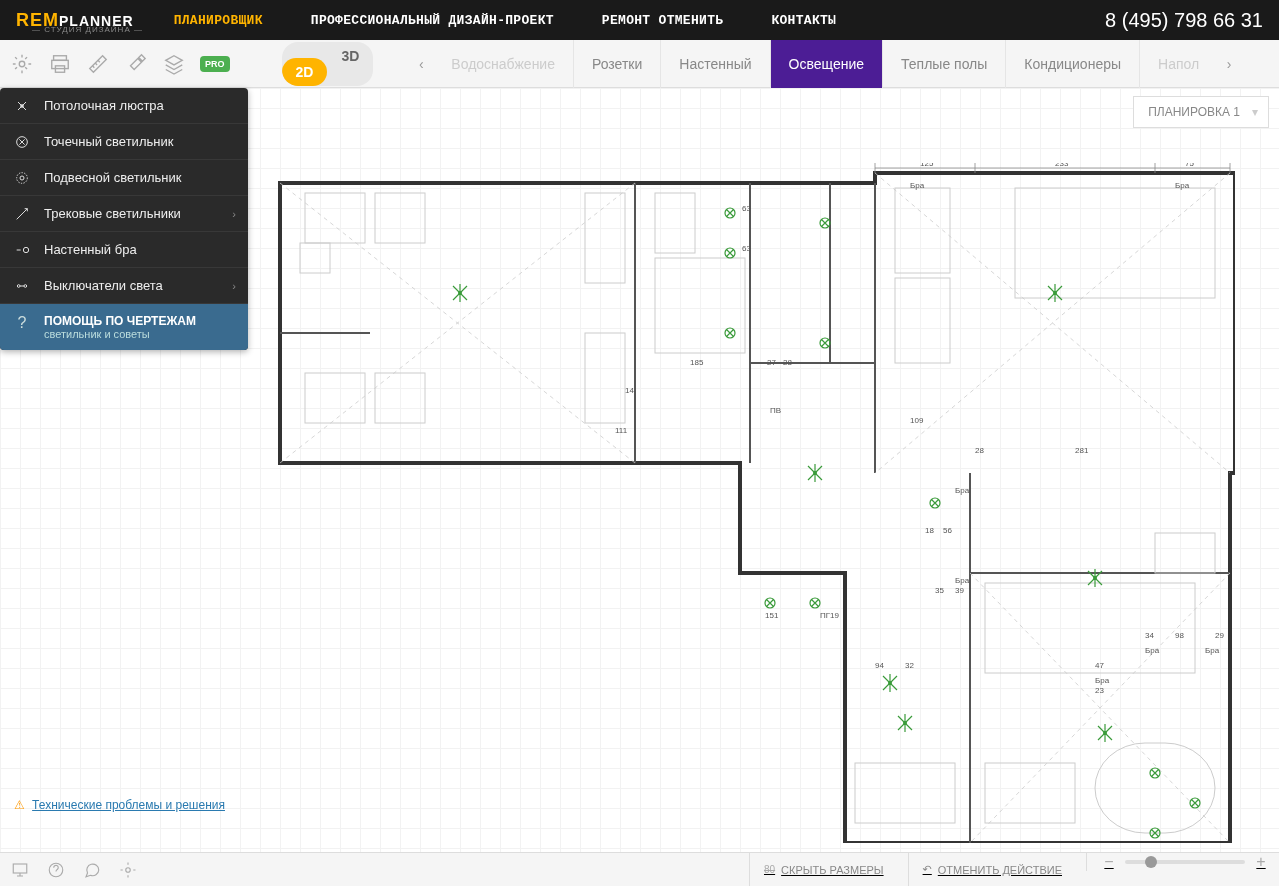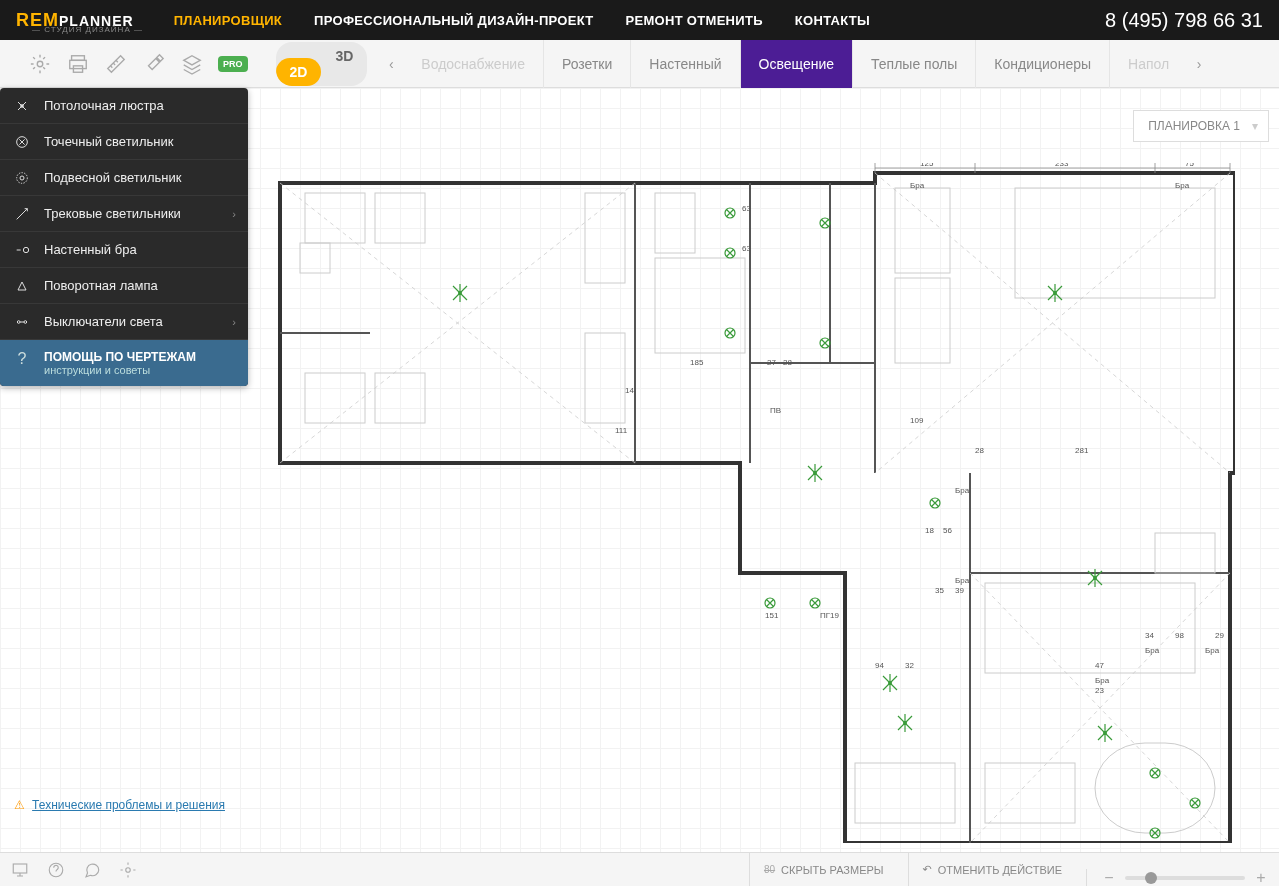--- a/index.html
+++ b/index.html
@@ -3,66 +3,66 @@
 <meta charset="utf-8">
 <style>
 * { margin: 0; padding: 0; box-sizing: border-box; }
 body { font-family: Arial, Helvetica, sans-serif; background: #fff; overflow: hidden; width: 1279px; height: 886px; position: relative; }
 
 .topbar { background: #1a1a1a; height: 40px; display: flex; align-items: center; padding: 0 16px; color: #fff; }
 .logo { display: flex; align-items: baseline; margin-right: 40px; }
 .logo-rem { color: #ffb400; font-weight: 800; font-size: 18px; letter-spacing: 1px; }
 .logo-planner { color: #fff; font-weight: 800; font-size: 14px; letter-spacing: 1px; }
 .logo-sub { color: #888; font-size: 8px; position: absolute; top: 25px; left: 32px; letter-spacing: 1px; text-align: center; }
-.topnav { display: flex; gap: 32px; flex: 1; }
+.topnav { display: flex; gap: 48px; flex: 1; font-family: Liberation Mono, monospace; }
 .topnav-item { color: #fff; font-size: 13px; font-weight: 700; cursor: pointer; letter-spacing: 0.3px; }
 .topnav-item.active { color: #ffb400; }
 .phone { color: #fff; font-size: 20px; font-weight: 400; }
 
-.toolbar { background: #f5f5f5; height: 48px; border-bottom: 1px solid #ddd; display: flex; align-items: center; padding: 0 28px; }
+.toolbar { background: #f5f5f5; height: 48px; border-bottom: 1px solid #ddd; display: flex; align-items: center; padding: 0 10px; gap: 24px; }
 .tool-icons { display: flex; gap: 14px; align-items: center; margin-right: 16px; }
 .tool-icon { width: 24px; height: 24px; color: #aaa; cursor: pointer; display: flex; align-items: center; justify-content: center; }
 .pro-badge { background: #4caf50; color: #fff; font-size: 9px; font-weight: 700; padding: 3px 5px; border-radius: 4px; }
 .view-toggle { display: flex; background: #e8e8e8; border-radius: 16px; overflow: hidden; margin: 0 12px; }
 .view-btn { padding: 6px 14px; font-size: 14px; font-weight: 700; cursor: pointer; color: #666; }
 .view-btn.active { background: #ffb400; color: #fff; border-radius: 16px; margin-top: 16px; }
 .tabstrip { display: flex; align-items: center; flex: 1; overflow: hidden; }
 .tab-arrow { width: 24px; text-align: center; color: #999; cursor: pointer; font-size: 14px; }
 .tab { padding: 0 18px; height: 48px; display: flex; align-items: center; font-size: 14px; color: #888; cursor: pointer; border-right: 1px solid #e5e5e5; }
 .tab.active { background: #4c1d95; color: #fff; }
 .tab.faded { color: #ccc; }
 
 .canvas-area { position: absolute; top: 88px; left: 0; right: 0; bottom: 34px; background: #fff; }
 .grid-overlay { position: absolute; inset: 0;
   background-image:
     linear-gradient(#f2f2f2 1px, transparent 1px),
     linear-gradient(90deg, #f2f2f2 1px, transparent 1px);
   background-size: 20px 20px; }
-.layout-dropdown { position: absolute; top: 22px; right: 10px; background: #fff; border: 1px solid #ddd; padding: 8px 28px 8px 14px; font-size: 12px; color: #888; cursor: pointer; }
+.layout-dropdown { position: absolute; top: 8px; right: 10px; background: #fff; border: 1px solid #ddd; padding: 8px 28px 8px 14px; font-size: 12px; color: #888; cursor: pointer; }
 .layout-dropdown::after { content: "▾"; position: absolute; right: 10px; color: #ccc; }
 
 .sidebar { position: absolute; top: 0; left: 0; width: 248px; background: #2a2a2a; z-index: 10; border-radius: 4px; overflow: hidden; box-shadow: 0 2px 6px rgba(0,0,0,0.3); }
 .sb-item { display: flex; align-items: center; height: 36px; padding: 0 12px; color: #eee; font-size: 13px; cursor: pointer; border-bottom: 1px solid #383838; }
 .sb-icon { width: 20px; height: 20px; margin-right: 12px; display: flex; align-items: center; justify-content: center; color: #ccc; }
 .sb-item .chev { margin-left: auto; color: #888; font-size: 11px; }
 .sb-help { background: #3a6b8f; padding: 10px 12px; display: flex; align-items: flex-start; }
 .sb-help .qmark { width: 20px; height: 20px; margin-right: 12px; color: #cdd; font-size: 16px; text-align: center; }
 .sb-help .ht { color: #fff; font-size: 12px; font-weight: 700; }
 .sb-help .hs { color: #bdd; font-size: 11px; }
 
 .floorplan { position: absolute; left: 275px; top: 75px; width: 960px; height: 680px; }
 
 .footer-link { position: absolute; bottom: 40px; left: 14px; font-size: 12px; }
 .footer-link a { color: #2a7ab0; text-decoration: underline; }
 .warn-icon { color: #ff9800; margin-right: 4px; }
 
 .statusbar { position: absolute; bottom: 0; left: 0; right: 0; height: 34px; background: #f5f5f5; border-top: 1px solid #ddd; display: flex; align-items: center; padding: 0 10px; }
 .status-icons { display: flex; gap: 16px; }
 .status-icon { width: 20px; height: 20px; color: #aaa; cursor: pointer; display:flex; align-items:center; justify-content:center;}
-.status-right { margin-left: auto; display: flex; align-items: flex-end; gap: 10px; }
+.status-right { margin-left: auto; display: flex; align-items: flex-start; gap: 10px; text-decoration: underline; }
 .status-btn { display: flex; align-items: center; gap: 6px; padding: 0 14px; height: 34px; font-size: 11px; color: #888; border-left: 1px solid #ddd; cursor: pointer; }
 .zoom { display: flex; align-items: center; gap: 8px; border-left: 1px solid #ddd; padding-left: 14px; }
 .zoom-btn { color: #aaa; font-size: 16px; cursor: pointer; width: 16px; text-align: center; }
 .zoom-track { width: 120px; height: 4px; background: #ddd; border-radius: 2px; position: relative; }
 .zoom-thumb { width: 12px; height: 12px; background: #999; border-radius: 50%; position: absolute; top: -4px; left: 20px; }
 
 svg { display: block; }
 .dim-label { font-size: 8px; fill: #555; font-family: Arial; }
 </style>
 </head>
@@ -181,41 +181,33 @@
       <span class="sb-icon">
           <svg width="16" height="16" viewBox="0 0 24 24" stroke="#ddd" fill="none" stroke-width="1.5">
             <path d="M4 12h6m4 0a4 4 0 108 0 4 4 0 00-8 0z"></path>
           </svg>
         </span>
       <span>Настенный бра</span>
     </div>
     <div class="sb-item">
       <span class="sb-icon">
           <svg width="16" height="16" viewBox="0 0 24 24" stroke="#ddd" fill="none" stroke-width="1.5">
-            <path d="M6 18l6-12 6 12m-12 0h12"></path>
-          </svg>
-        </span>
-      <span>Поворотная лампа</span>
-    </div>
-    <div class="sb-item">
-      <span class="sb-icon">
-          <svg width="16" height="16" viewBox="0 0 24 24" stroke="#ddd" fill="none" stroke-width="1.5">
             <circle cx="7" cy="12" r="2"></circle>
             <circle cx="17" cy="12" r="2"></circle>
             <path d="M9 12h6"></path>
           </svg>
         </span>
       <span>Выключатели света</span>
       <span class="chev">›</span>
     </div>
     <div class="sb-help">
       <span class="qmark">?</span>
       <div>
         <div class="ht">ПОМОЩЬ ПО ЧЕРТЕЖАМ</div>
-        <div class="hs">инструкции и советы</div>
+        <div class="hs">светильник и советы</div>
       </div>
     </div>
   </div>
 
   <div class="floorplan">
     <svg width="960" height="680" viewBox="0 0 960 680">
       <defs>
         <g id="light-sym">
           <circle r="5" fill="none" stroke="#3a9b3a" stroke-width="1.2"></circle>
           <path d="M-3.5 -3.5 L3.5 3.5 M-3.5 3.5 L3.5 -3.5" stroke="#3a9b3a" stroke-width="1.2"></path>

